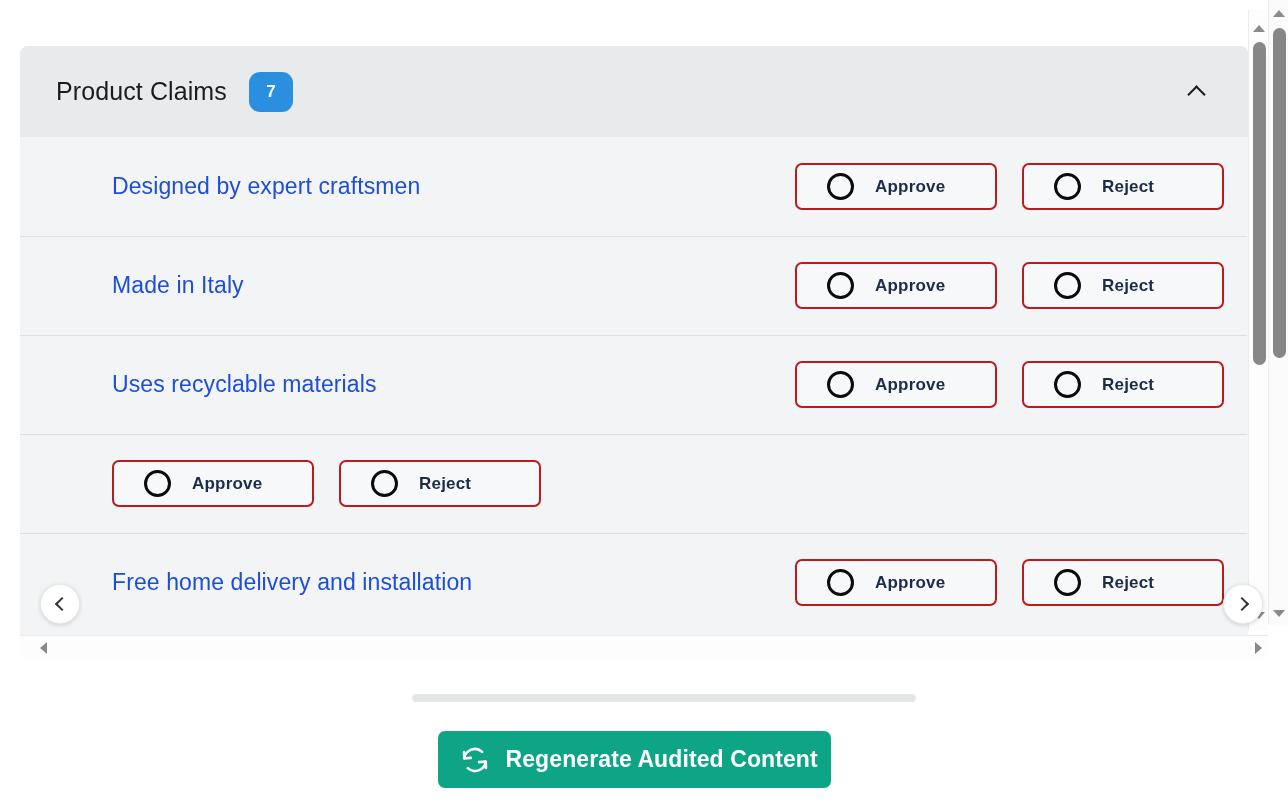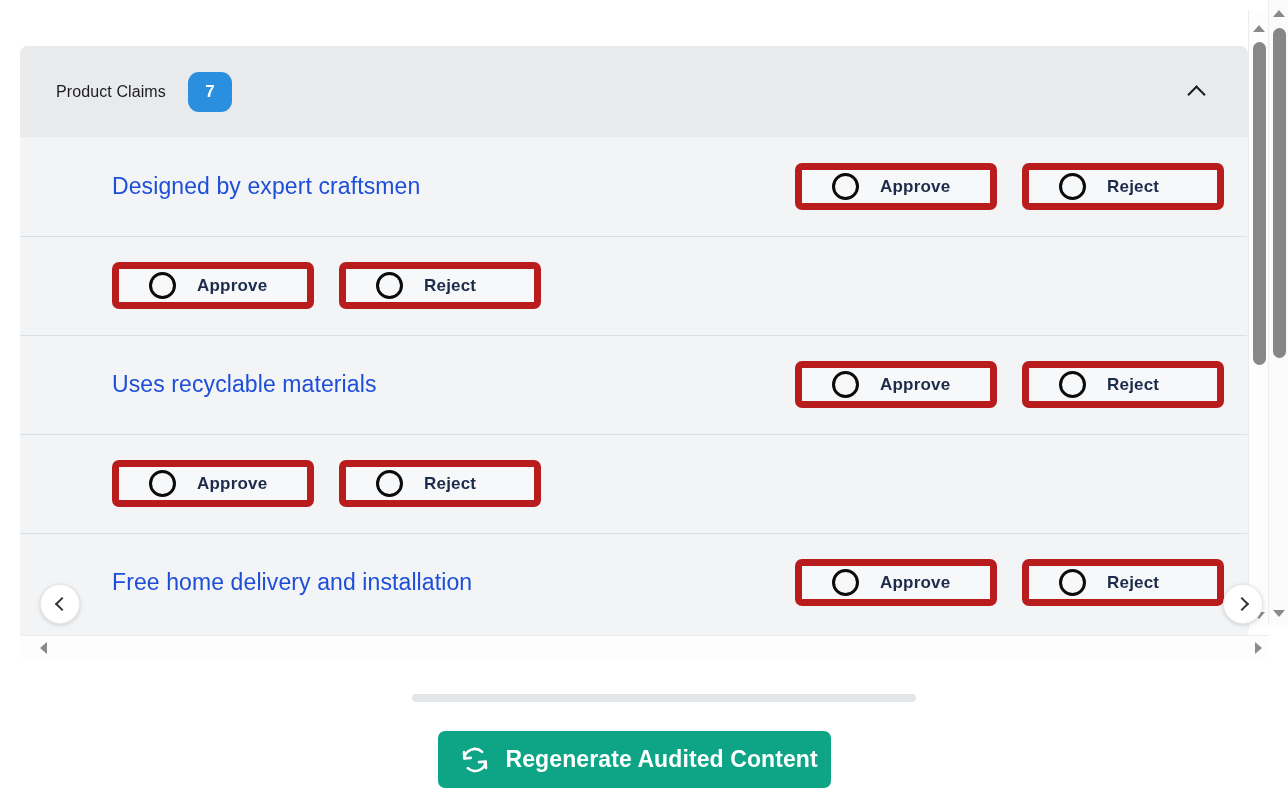--- a/index.html
+++ b/index.html
@@ -41,21 +41,21 @@
     width: 1228px; height: 590px;
     background: #f2f4f5;
     border-radius: 8px 8px 0 0;
     overflow: hidden;
   }
   .card-header {
     height: 91px; background: #e8eaec;
     display: flex; align-items: center; padding: 0 32px 0 36px;
   }
   .card-title {
-    font-size: 16px; color: #1c1c1e; font-weight: 400;
+    font-size: 25px; color: #1c1c1e; font-weight: 400;
     letter-spacing: .1px;
   }
   .count-badge {
     margin-left: 22px; min-width: 44px; height: 40px;
     background: #2b8fe0; border-radius: 11px; color: #ffffff;
     font-size: 17px; font-weight: 700;
     display: flex; align-items: center; justify-content: center;
     padding: 0 10px;
   }
   .collapse-btn {
@@ -79,21 +79,21 @@
     content: ""; position: absolute; top: 0; left: -20px; right: 1px;
     height: 1px; background: #dcdfe1;
   }
   .claim-text {
     font-size: 23px; color: #1d4ed8; font-weight: 400; flex: 1;
     letter-spacing: .1px;
   }
   .claim-actions { display: flex; gap: 25px; }
   .vote-btn {
     width: 202px; height: 47px; background: #f7f8f9;
-    border: 7px solid #b91c1c; border-radius: 7px;
+    border: 2px solid #b91c1c; border-radius: 7px;
     display: flex; align-items: center; cursor: pointer;
     padding-left: 30px; gap: 21px;
   }
   .radio-circle {
     width: 27px; height: 27px; border: 3.2px solid #0b0b0c;
     border-radius: 50%; flex: none;
   }
   .vote-label {
     font-size: 17px; font-weight: 700; color: #1c2b4a;
     letter-spacing: .2px;
@@ -208,20 +208,21 @@
             <span class="vote-label">Approve</span>
           </div>
           <div class="vote-btn">
             <span class="radio-circle"></span>
             <span class="vote-label">Reject</span>
           </div>
         </div>
       </div>
 
       <div class="claim-row">
+        <span class="claim-text">Made in Italy</span>
         <div class="claim-actions">
           <div class="vote-btn">
             <span class="radio-circle"></span>
             <span class="vote-label">Approve</span>
           </div>
           <div class="vote-btn">
             <span class="radio-circle"></span>
             <span class="vote-label">Reject</span>
           </div>
         </div>

